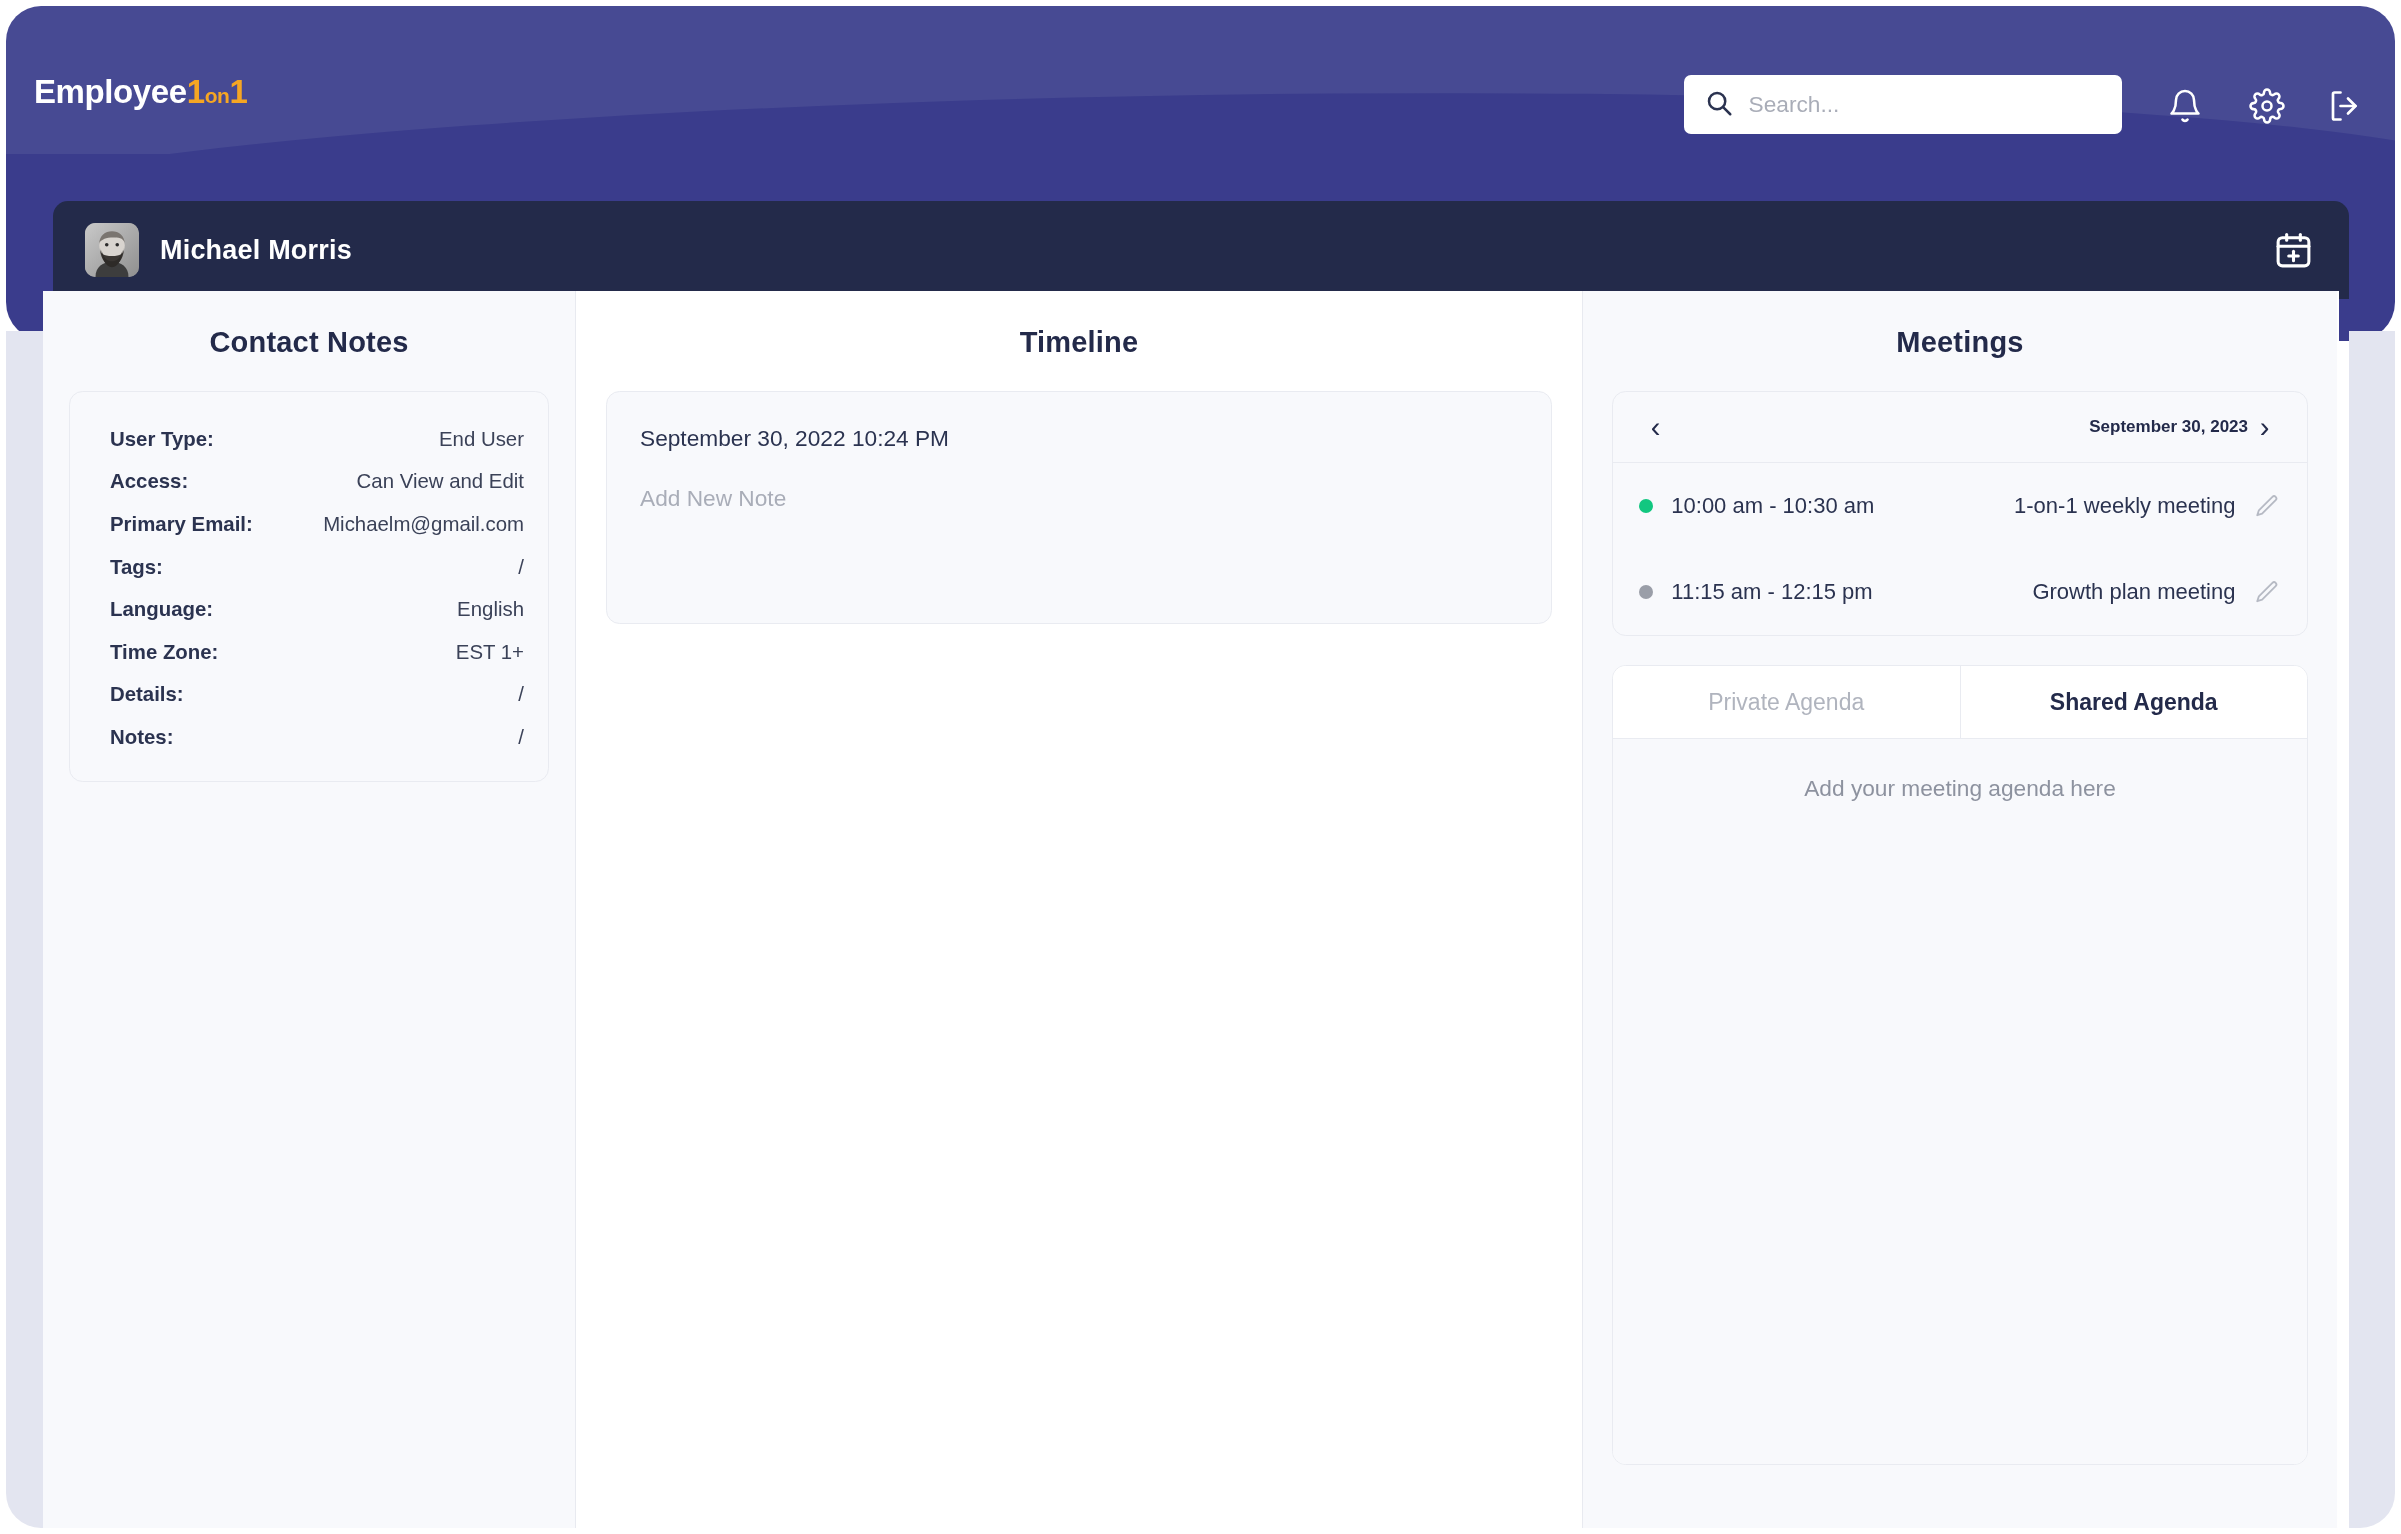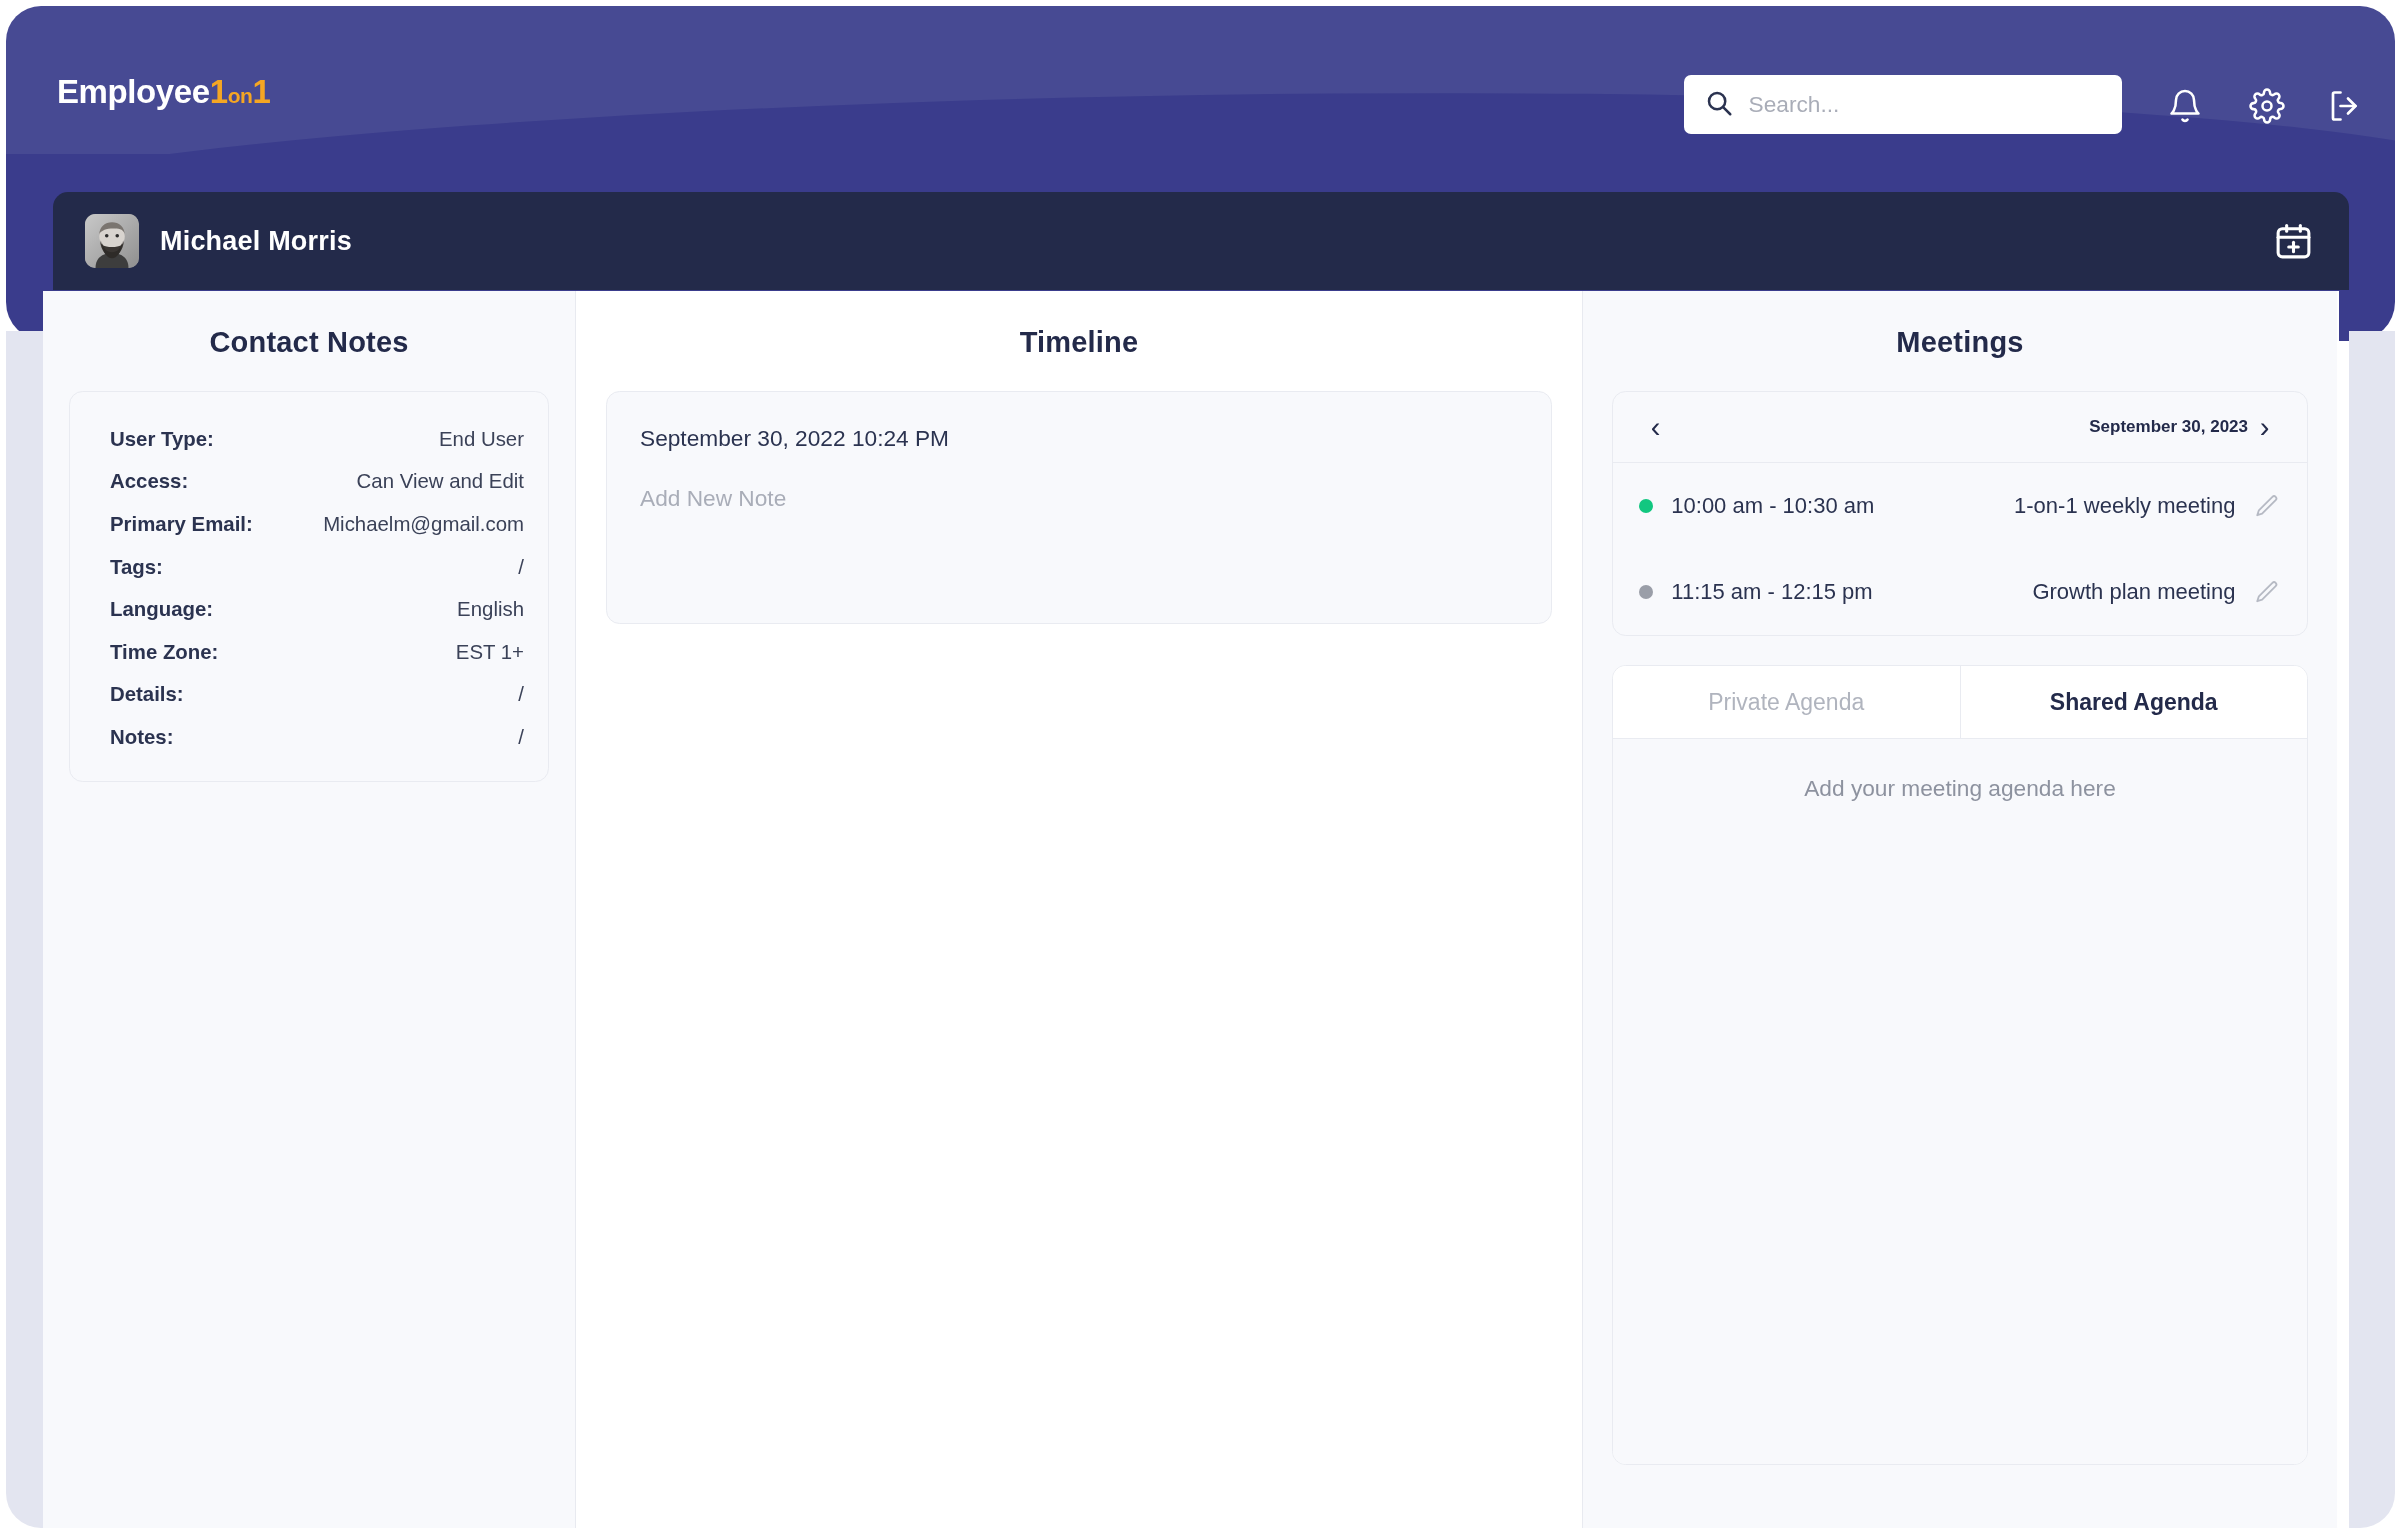--- a/index.html
+++ b/index.html
@@ -40,21 +40,21 @@
     top: 89px;
     width: 2643px;
     height: 529px;
     background: #3a3c8c;
     border-radius: 50% 50% 0 0 / 113px 113px 0 0;
     transform: rotate(-0.9deg);
   }
 
   .logo {
     position: absolute;
-    left: 51px;
+    left: 28px;
     top: 69px;
     font-size: 33px;
     font-weight: bold;
     letter-spacing: -0.4px;
     white-space: nowrap;
     line-height: 1;
     color: #ffffff;
   }
   .logo .accent { color: #f5a623; }
   .logo .accent-sm { color: #f5a623; font-size: 21px; }
@@ -115,21 +115,21 @@
     height: 1198px;
     background: #e3e5f0;
   }
   #rail-left  { left: 0; }
   #rail-right { left: 2343px; }
 
   
   .profile-bar {
     position: absolute;
     left: 47px;
-    top: 186px;
+    top: 195px;
     width: 2296px;
     height: 98px;
     background: #232a4a;
     border-radius: 15px 15px 0 0;
     display: flex;
     align-items: center;
     padding: 0 32px;
   }
   .avatar {
     width: 54px;

